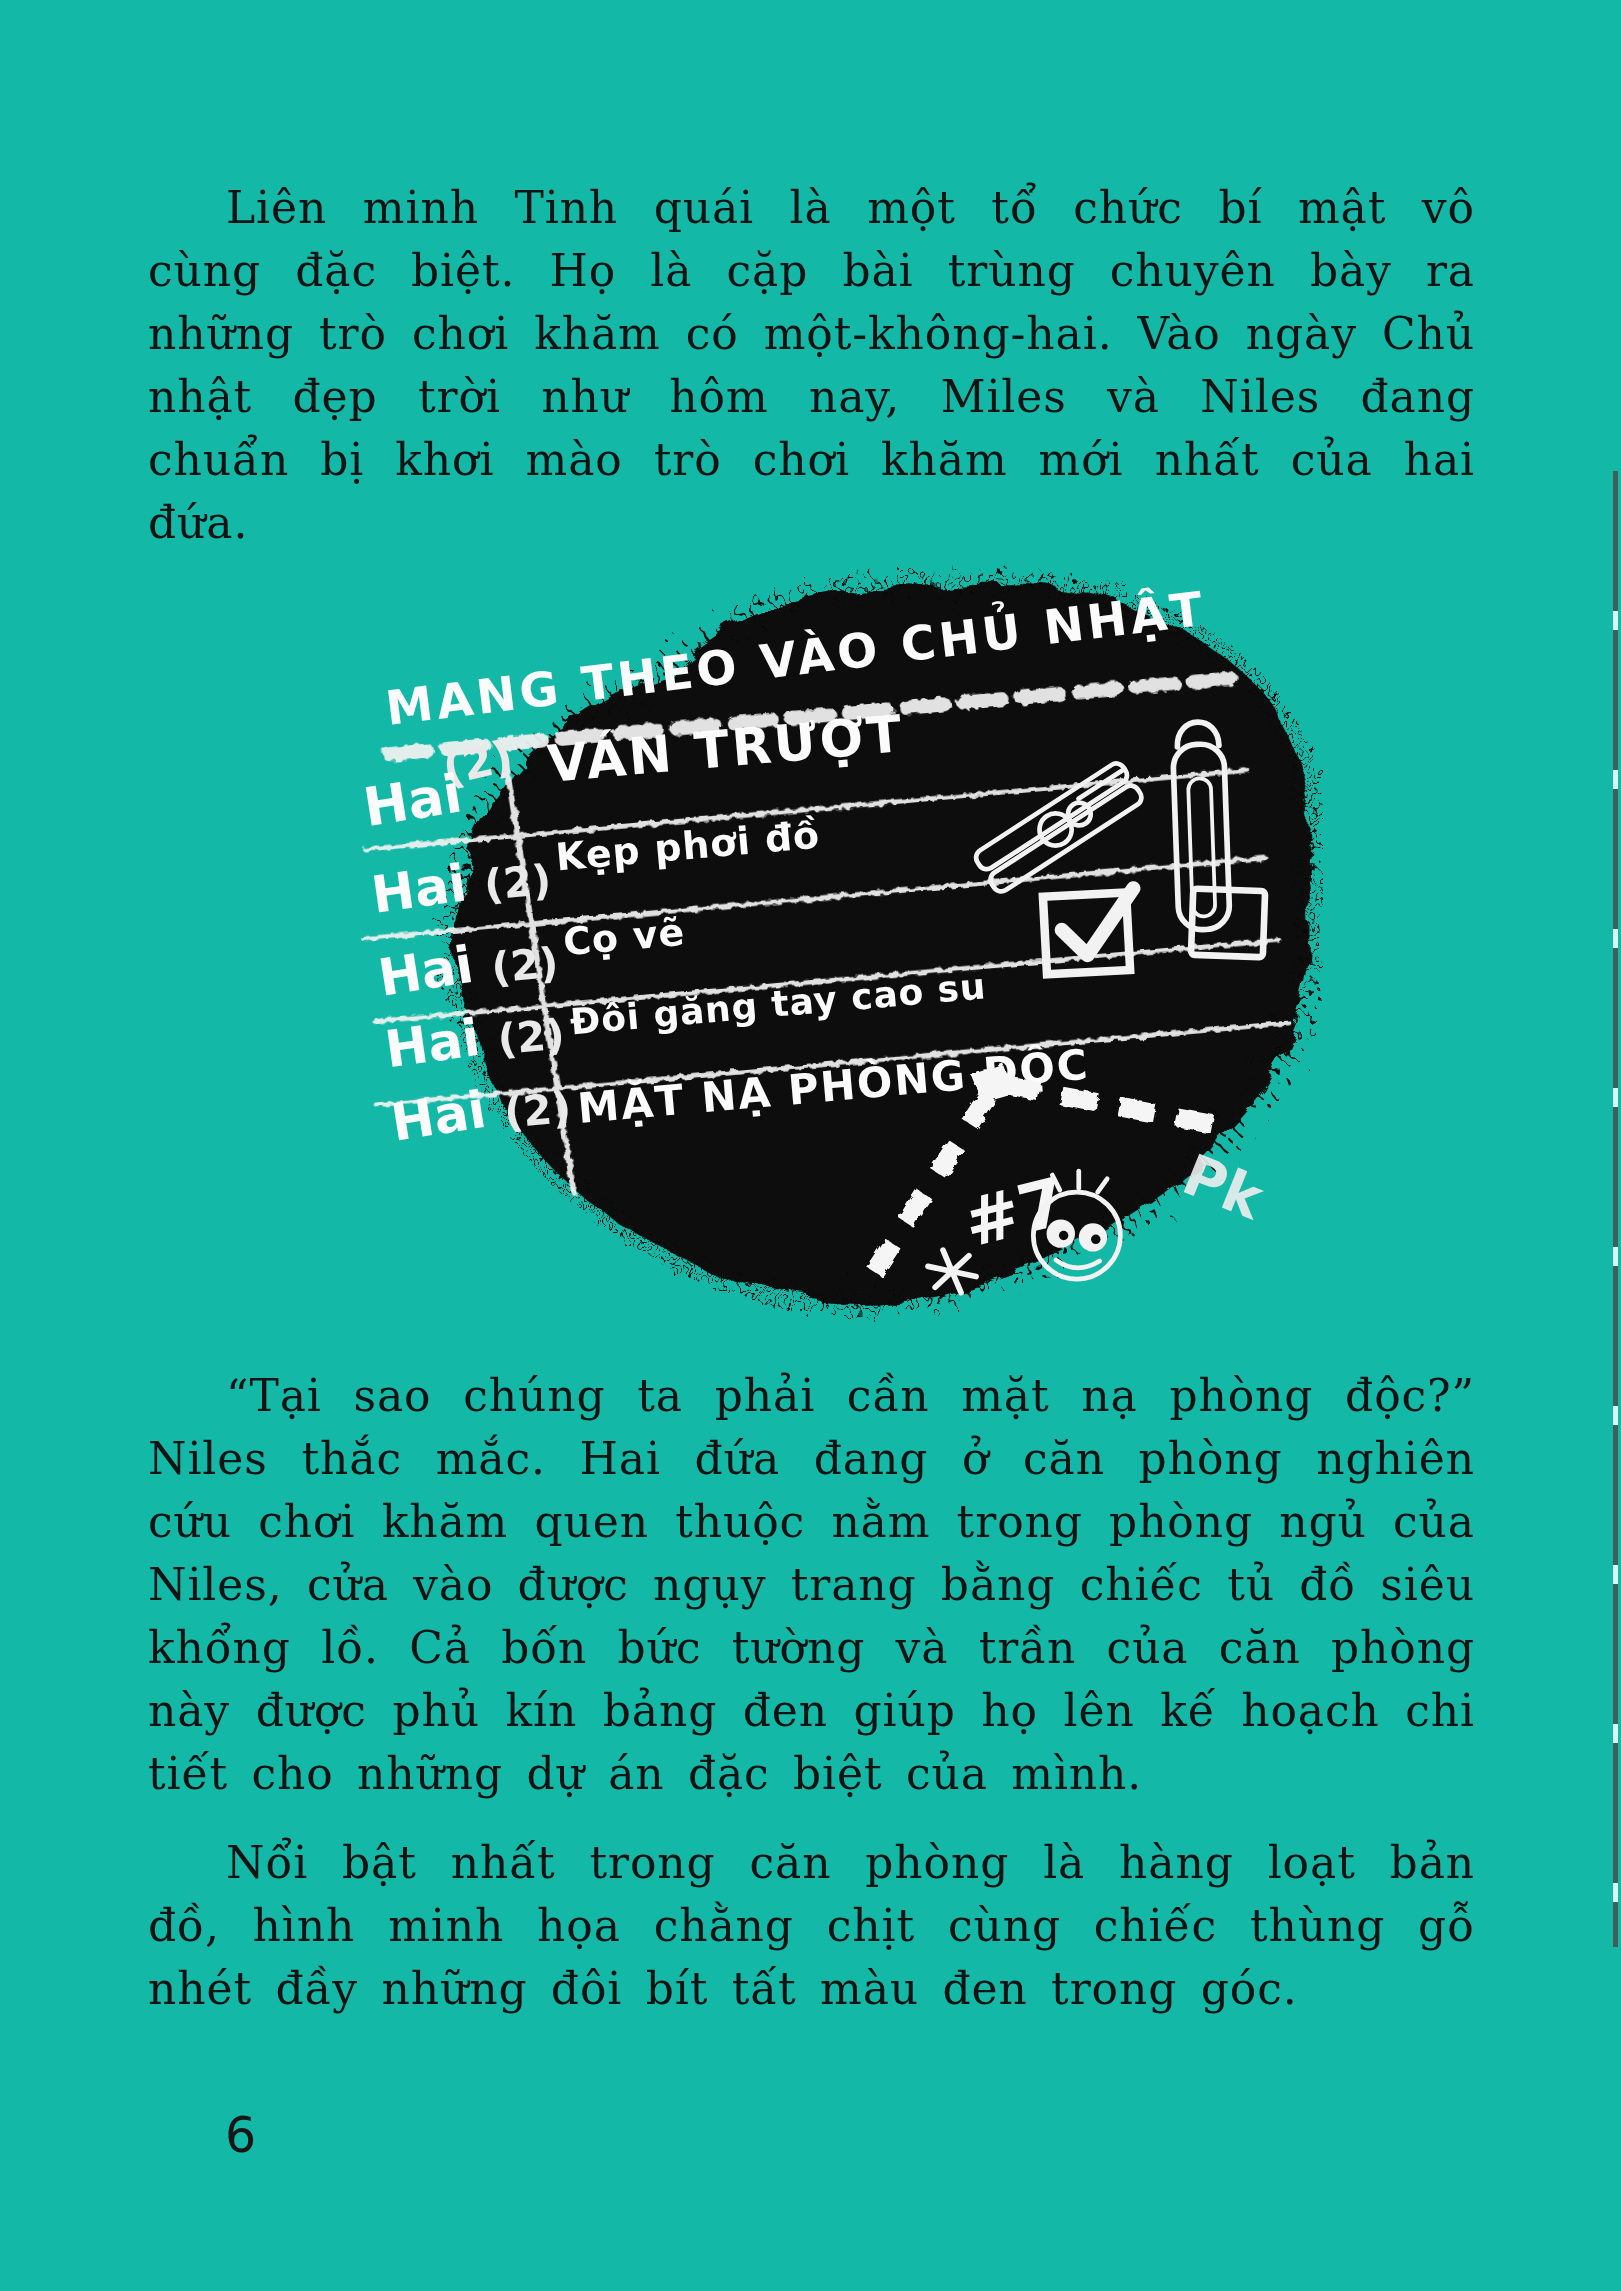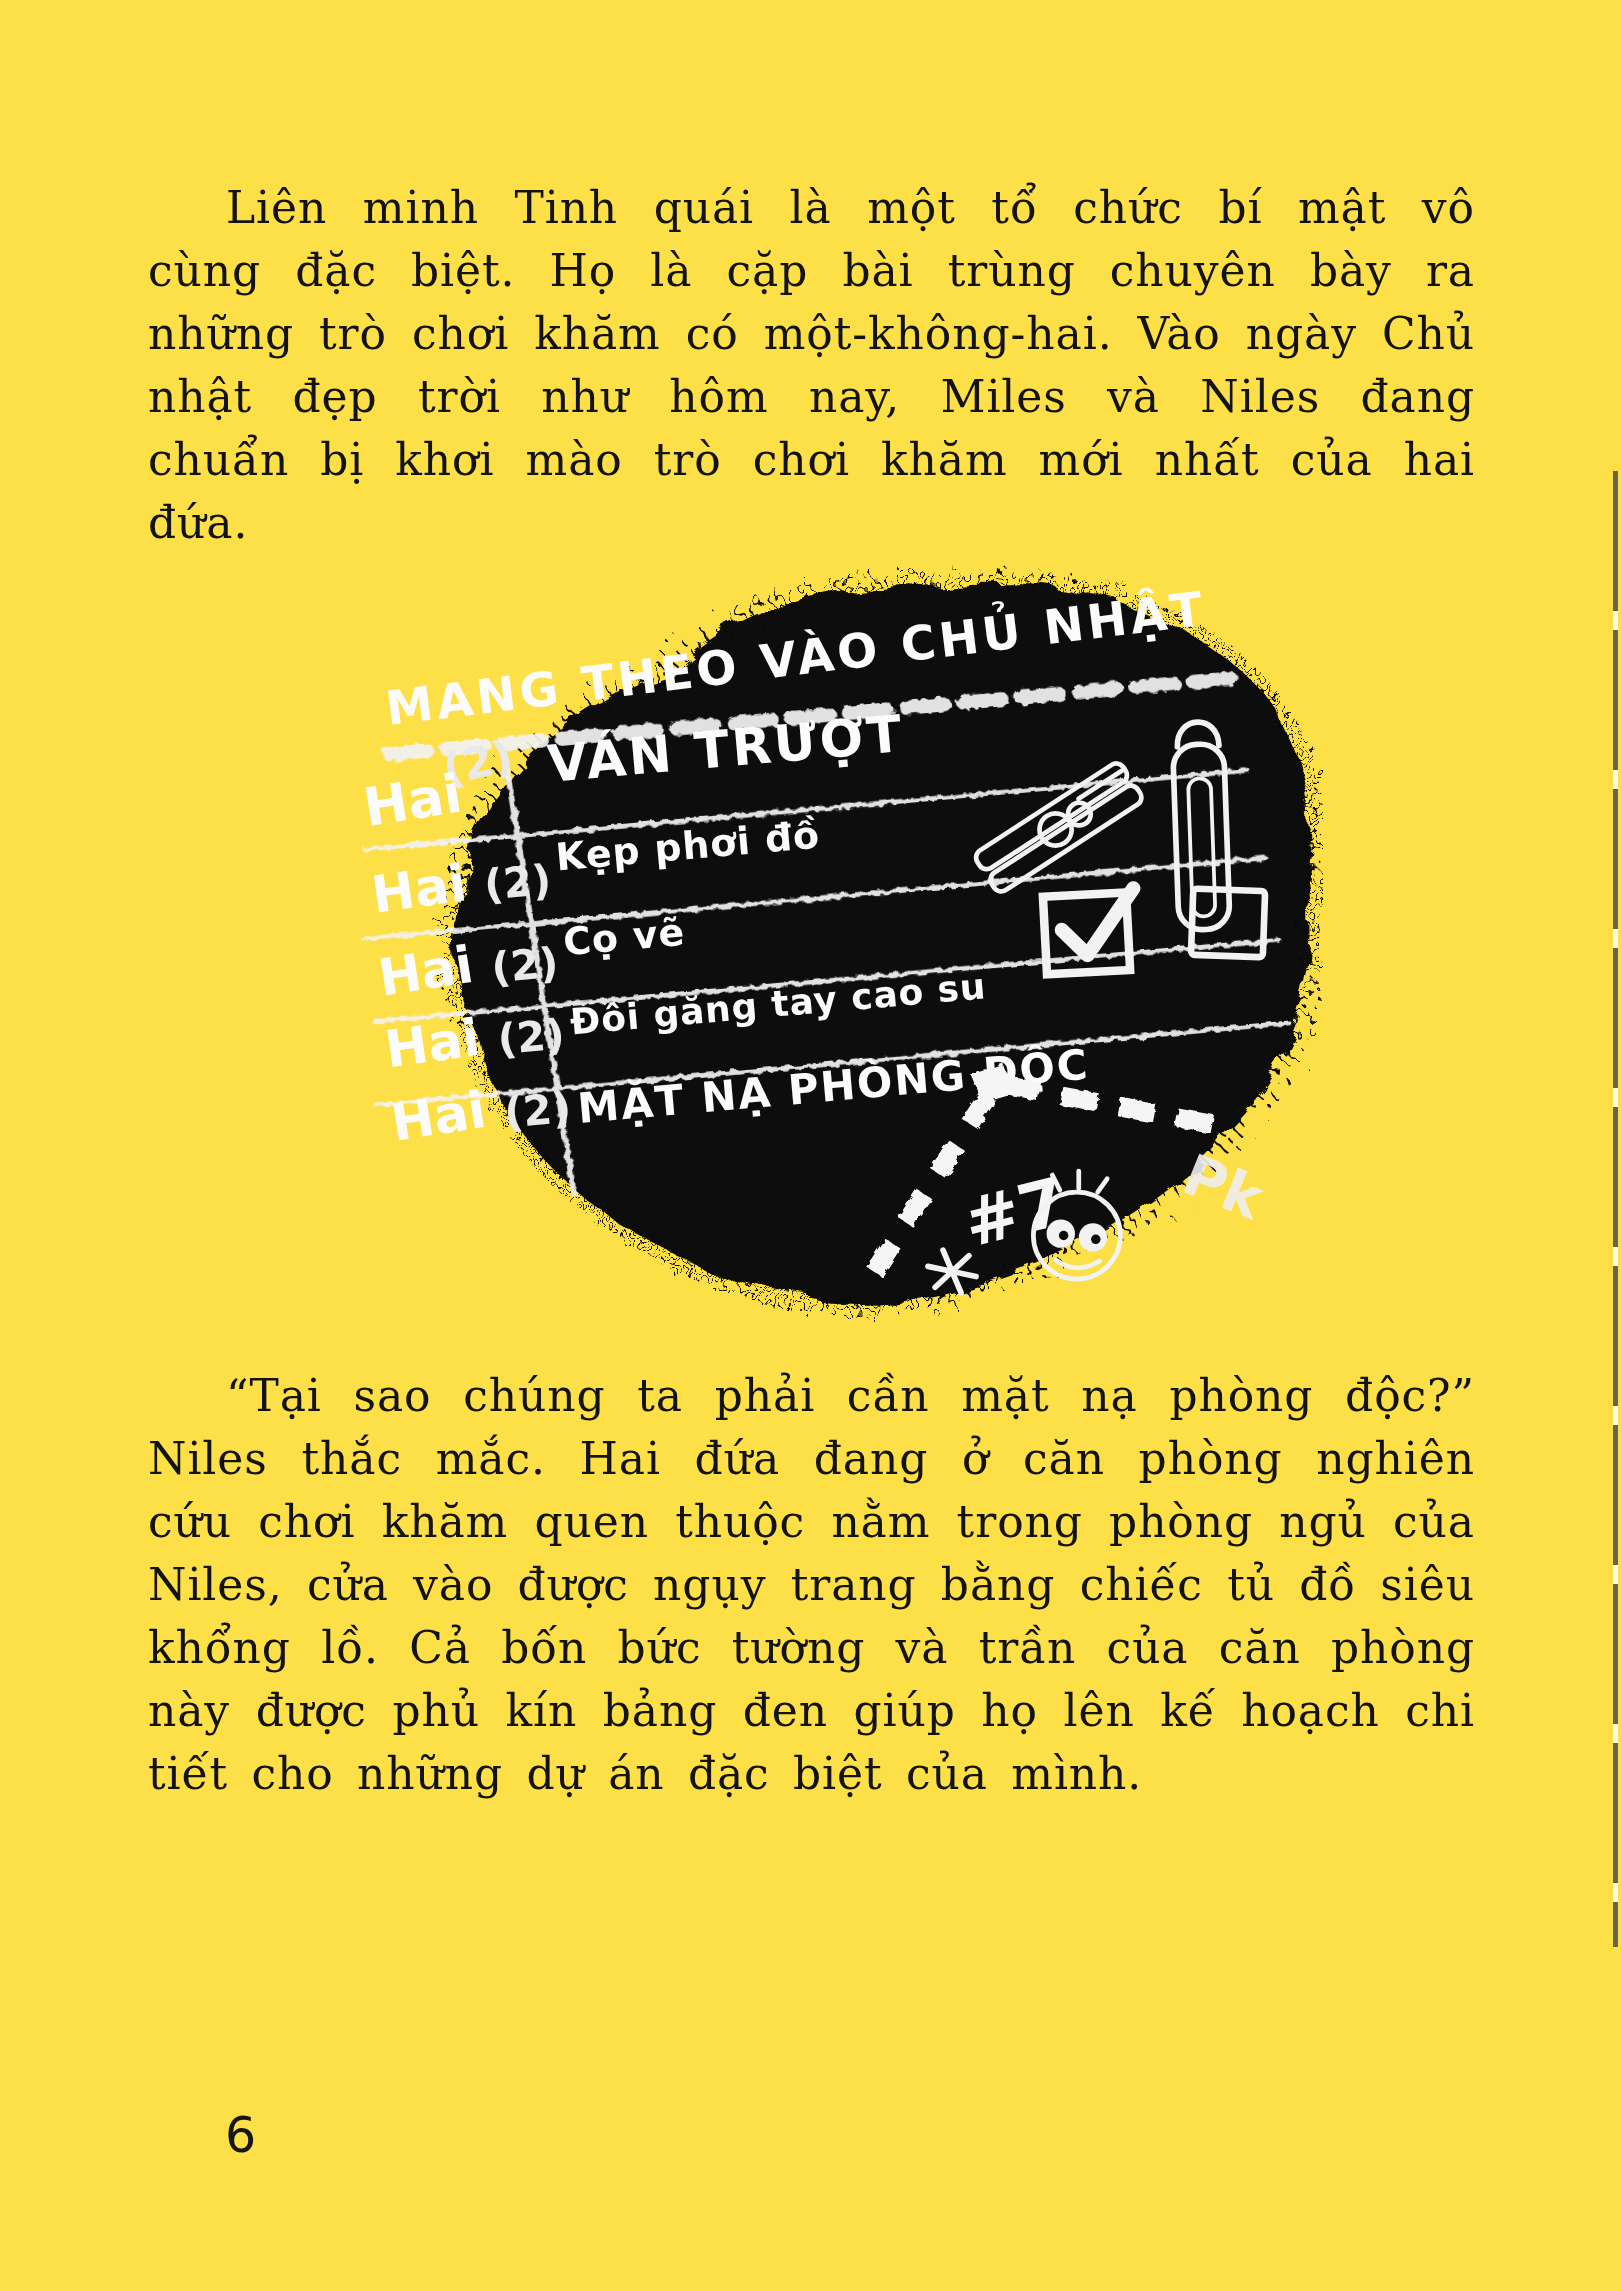--- a/index.html
+++ b/index.html
@@ -1,19 +1,19 @@
 <!DOCTYPE html>
 <html style="font-size:15px"><head>
 <meta charset="utf-8">
 <style>
   html,body{margin:0;padding:0;background:#e8e8e8;}
   .page{
     position:relative;
     width:1621px;height:2291px;
-    background:#fde047;
+    background:#14b8a6;
     overflow:hidden;
     font-family:"DejaVu Serif","Liberation Serif",serif;
     color:#131313;
   }
   .text-block{
     position:absolute;
     left:148px;top:176px;width:1327px;
   }
   p.para{
     margin:0;
@@ -187,19 +187,20 @@
           <line x1="-26" y1="0" x2="26" y2="0"></line>
           <line x1="-14" y1="-20" x2="14" y2="20"></line>
           <line x1="14" y1="-20" x2="-14" y2="20"></line>
         </g>
 
         <text class="chalk" x="908" y="662" font-size="60" fill="#efefef" opacity="0.9" transform="rotate(22 908 662)">Pk</text>
       </svg>
     </figure>
 
     <p class="para">“Tại sao chúng ta phải cần mặt nạ phòng độc?” Niles thắc mắc. Hai đứa đang ở căn phòng nghiên cứu chơi khăm quen thuộc nằm trong phòng ngủ của Niles, cửa vào được ngụy trang bằng chiếc tủ đồ siêu khổng lồ. Cả bốn bức tường và trần của căn phòng này được phủ kín bảng đen giúp họ lên kế hoạch chi tiết cho những dự án đặc biệt của mình.</p>
+    <p class="para">Nổi bật nhất trong căn phòng là hàng loạt bản đồ, hình minh họa chằng chịt cùng chiếc thùng gỗ nhét đầy những đôi bít tất màu đen trong góc.</p>
   </div>
 
   <div class="page-number">6</div>
 
   <div class="edge-artifact"></div>
 </div>
 
 
 </body></html>

